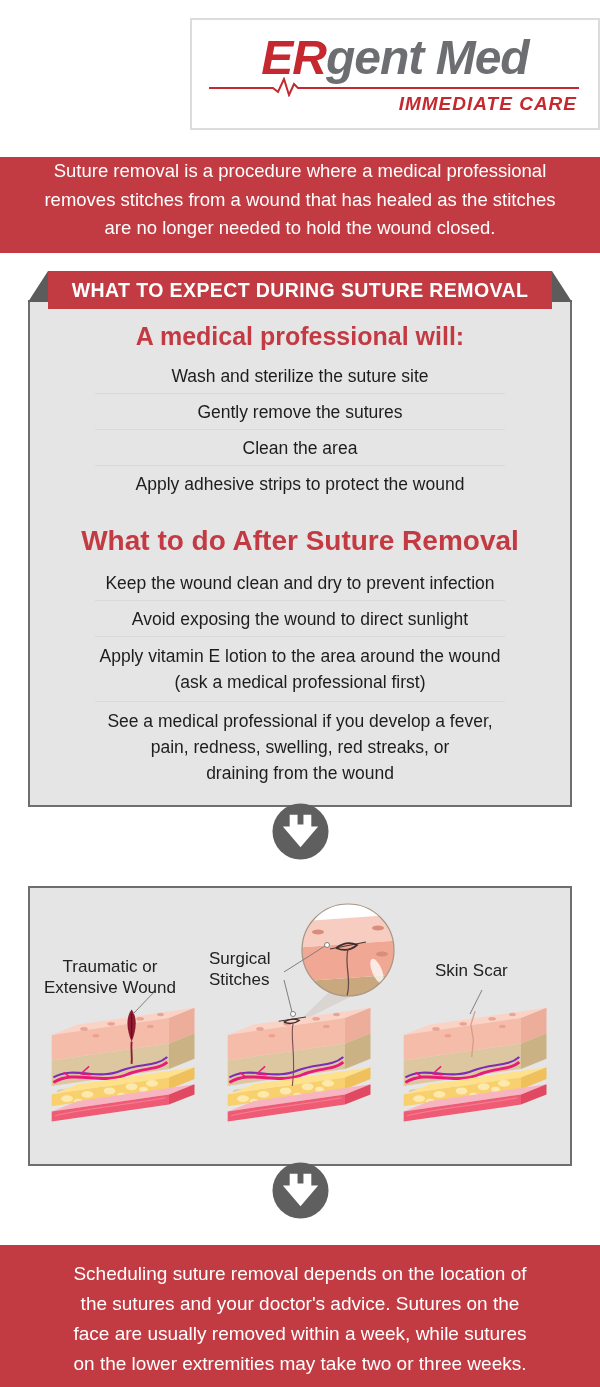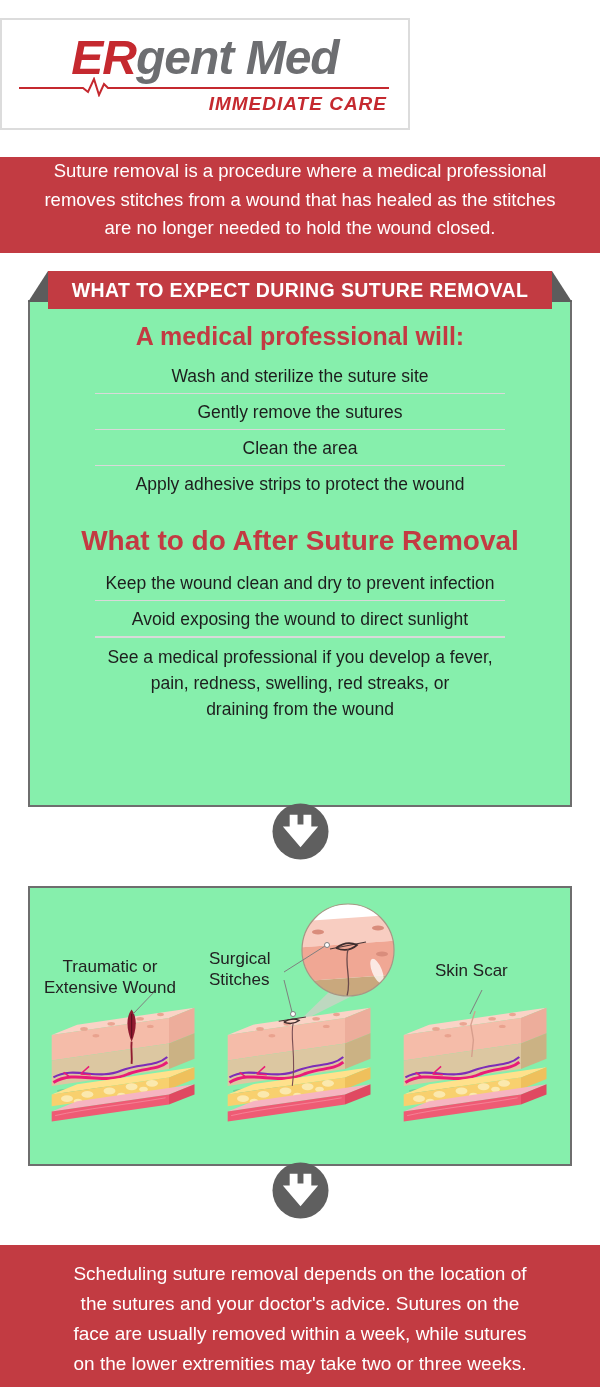--- a/index.html
+++ b/index.html
@@ -1,38 +1,38 @@
 <!DOCTYPE html>
 <html><head>
 <meta charset="utf-8">
 <style>
   * { margin:0; padding:0; box-sizing:border-box; }
   html,body { background:#ffffff; }
   body { width:600px; font-family:"Liberation Sans", sans-serif; }
   .page { width:600px; min-height:1387px; background:#fff; overflow:hidden; }
 
   
-  .header { padding-top:18px; display:flex; justify-content:flex-start; }
+  .header { padding-top:18px; display:flex; justify-content:flex-end; }
   .logo-box { width:410px; height:112px; background:#fff; border:2px solid #dcdcdc; padding-top:13px; }
   .logo-text { text-align:center; font-style:italic; font-weight:bold; font-size:48px; line-height:50px; letter-spacing:-1px; white-space:nowrap; }
   .logo-text .er { color:#C5292F; }
   .logo-text .rest { color:#6D6E71; }
   .ekg { display:block; margin:-6px auto 0; width:372px; height:20px; }
   .tagline { width:372px; margin:-4px auto 9px; text-align:right; font-style:italic; font-weight:bold; font-size:19px; letter-spacing:1px; color:#C5292F; padding-right:4px; }
 
   
   .banner { background:#C23B42; color:#fff; text-align:center; }
   .banner p { white-space:pre-line; }
   .banner.intro { margin-top:27px; height:96px; display:flex; justify-content:center; }
   .banner.intro p { font-size:18.5px; line-height:28.5px; }
   .banner.outro { height:168px; padding-top:14px; }
   .banner.outro p { font-size:19px; line-height:30px; }
 
   
-  .card { margin:0 28px; border:2px solid #6E6E6E; background:#86efac; position:relative; }
+  .card { margin:0 28px; border:2px solid #6E6E6E; background:#e5e5e5; position:relative; }
   .card1 { margin-top:47px; height:507px; padding-top:16px; }
   .ribbon { position:absolute; top:-31px; left:18px; right:18px; height:38px; background:#C23B42;
             color:#fff; font-weight:bold; font-size:19.5px; letter-spacing:.4px; line-height:38px;
             text-align:center; z-index:2; }
   .fold { position:absolute; top:-31px; width:20px; height:31px; background:#5C5C5C; z-index:1; }
   .fold-left  { left:-2px;  clip-path:polygon(100% 0, 100% 100%, 0 100%); }
   .fold-right { right:-2px; clip-path:polygon(0 0, 100% 100%, 0 100%); }
 
   .red-heading { color:#C33A42; font-weight:bold; text-align:center; }
   .red-heading.h-will  { font-size:25px; line-height:32px; margin:2px 0 6px; }
@@ -94,20 +94,22 @@
       <div class="item">Apply adhesive strips to protect the wound</div>
     </div>
 
     <h2 class="red-heading h-after">What to do After Suture Removal</h2>
 
     <div class="list">
       <div class="item">Keep the wound clean and dry to prevent infection</div>
       <div class="sep"></div>
       <div class="item">Avoid exposing the wound to direct sunlight</div>
       <div class="sep"></div>
+      <div class="item multi">Apply vitamin E lotion to the area around the wound
+(ask a medical professional first)</div>
       <div class="sep"></div>
       <div class="item multi">See a medical professional if you develop a fever,
 pain, redness, swelling, red streaks, or
 draining from the wound</div>
     </div>
   </section>
 
   <div class="arrow-row">
     <svg viewBox="0 0 58 58">
       <circle cx="29" cy="29" r="28.5" fill="#5F5F5F"></circle>

